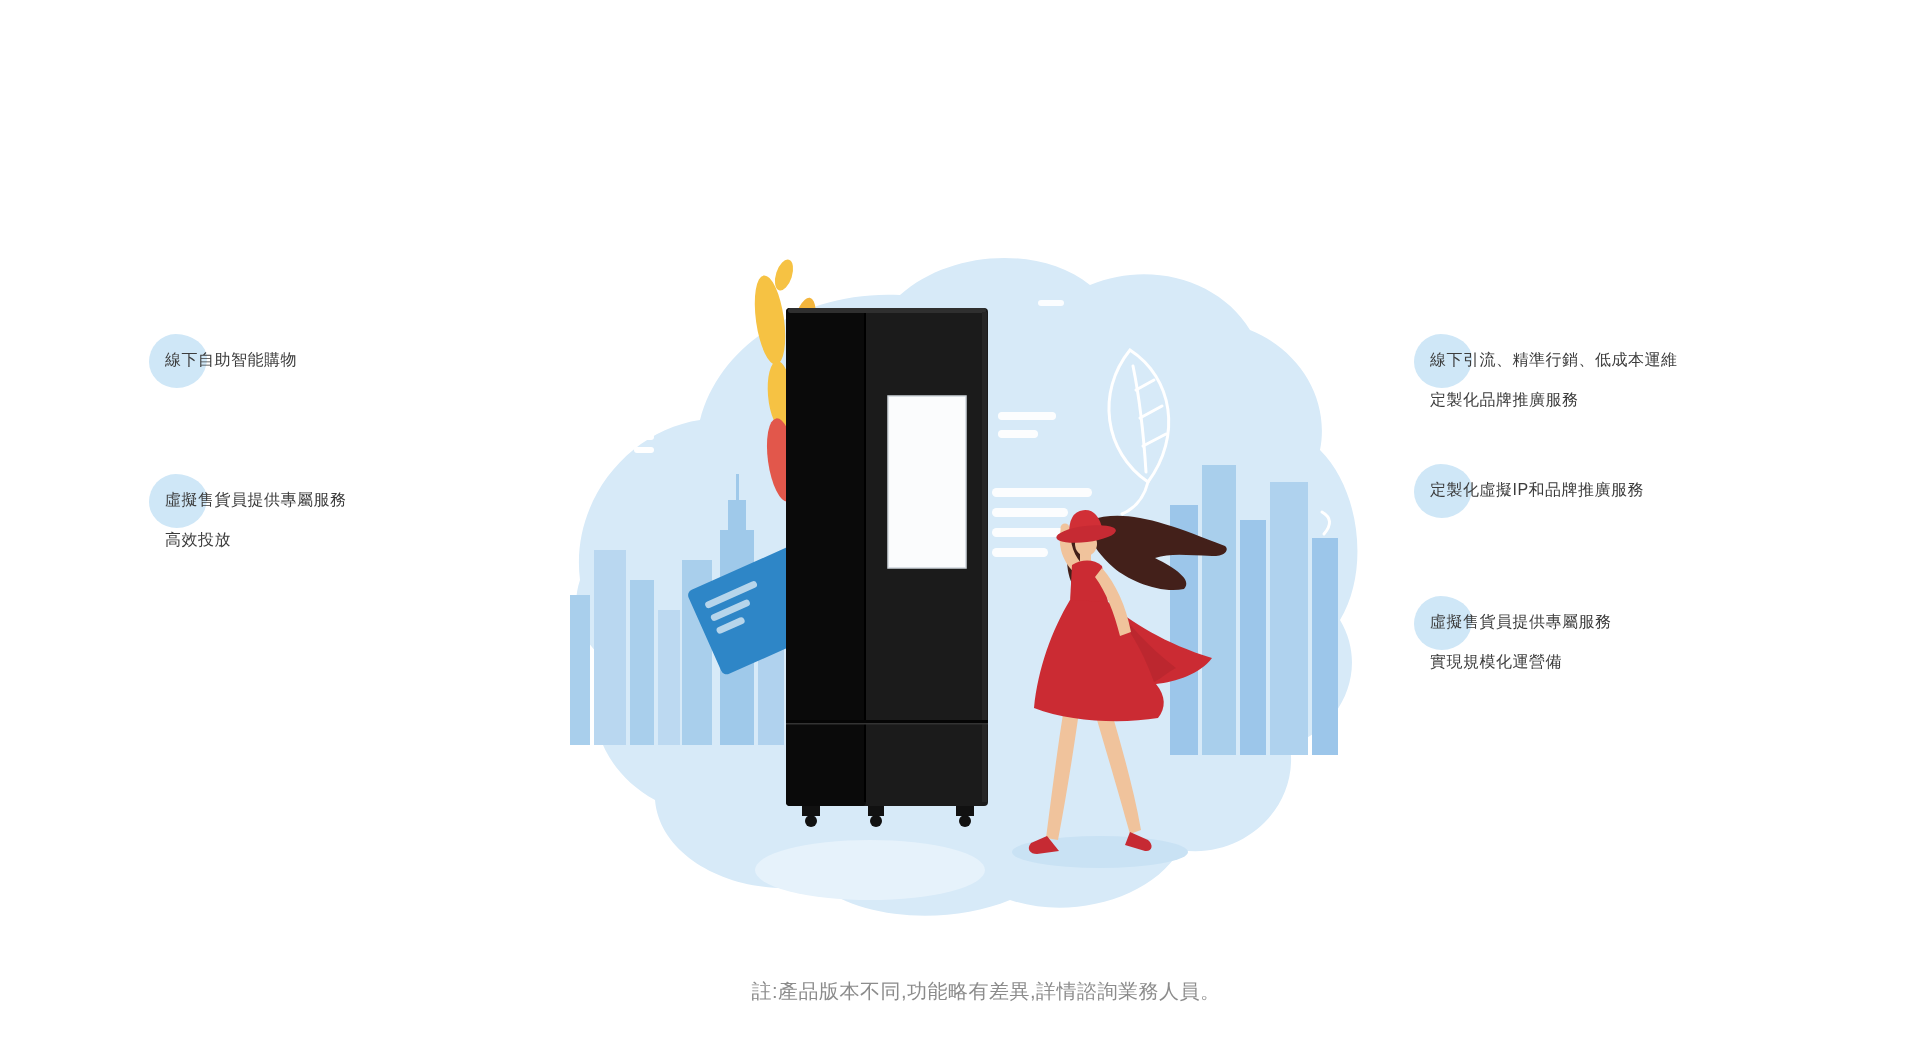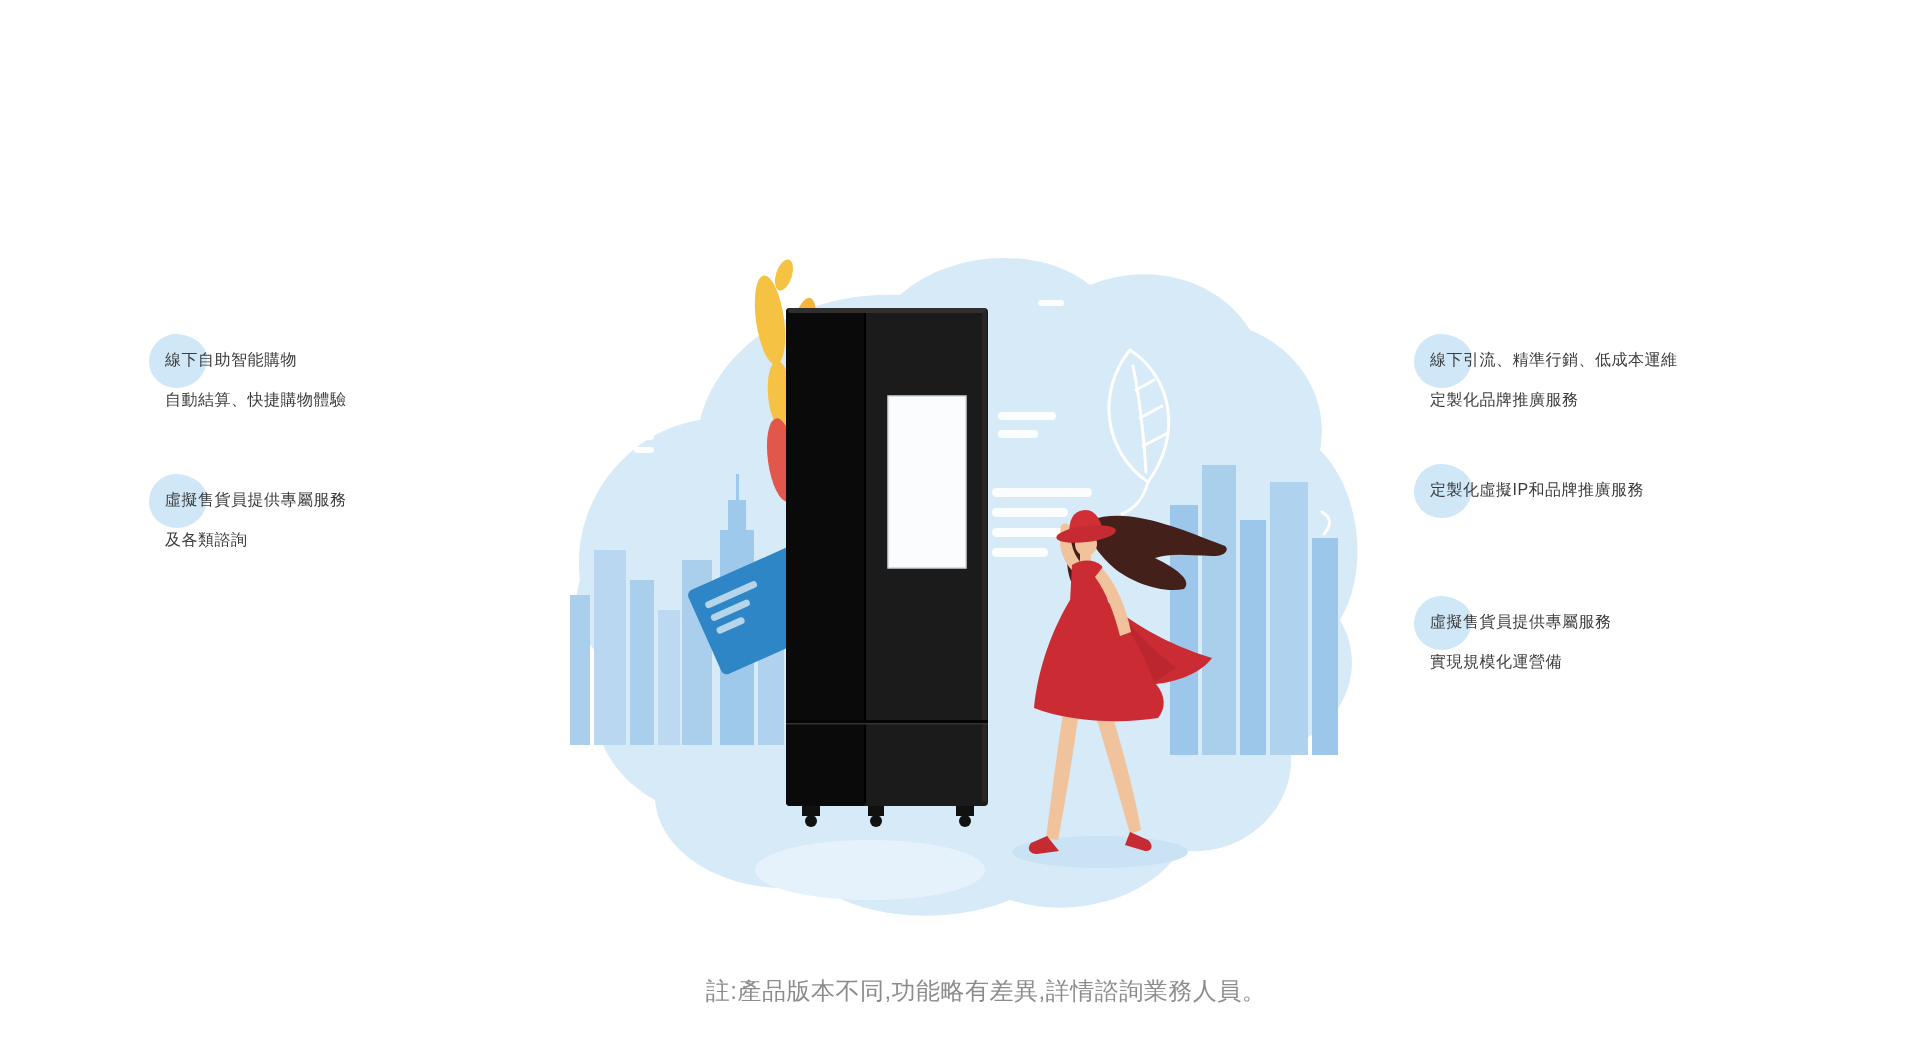--- a/index.html
+++ b/index.html
@@ -29,38 +29,37 @@
   .fr2{left:1430px;top:470px;}
   .fr3{left:1430px;top:602px;}
 
   
   .illustration{position:absolute;left:570px;top:250px;width:790px;height:670px;z-index:1;}
   .illustration svg{display:block;width:100%;height:100%;}
 
   
   .note{
     position:absolute;left:0;right:8px;top:977px;margin:0;padding-left:60px;
-    text-align:center;font-size:24px;line-height:28px;color:#8c8c8c;
+    text-align:center;font-size:20px;line-height:28px;color:#8c8c8c;
     letter-spacing:0.5px;
   }
 </style>
 </head>
 <body>
 
 <div class="page">
 
   <div class="feature fl1">
     <span class="hl-blob"></span>
     <p class="ftext">線下自助智能購物</p>
-    <p class="ftext">自動結算、快捷購物體驗</p>
   </div>
   <div class="feature fl2">
     <span class="hl-blob"></span>
     <p class="ftext">虛擬售貨員提供專屬服務</p>
-    <p class="ftext">及各類諮詢</p>
+    <p class="ftext">高效投放</p>
   </div>
 
   <div class="feature fr1">
     <span class="hl-blob"></span>
     <p class="ftext">線下引流、精準行銷、低成本運維</p>
     <p class="ftext">定製化品牌推廣服務</p>
   </div>
   <div class="feature fr2">
     <span class="hl-blob"></span>
     <p class="ftext">定製化虛擬IP和品牌推廣服務</p>

